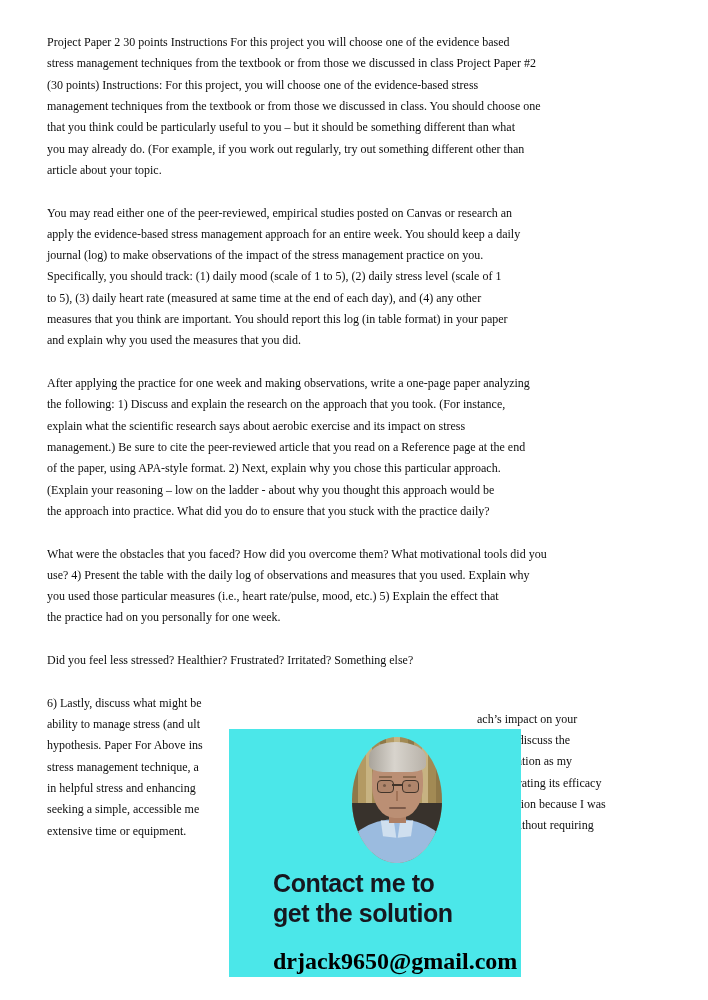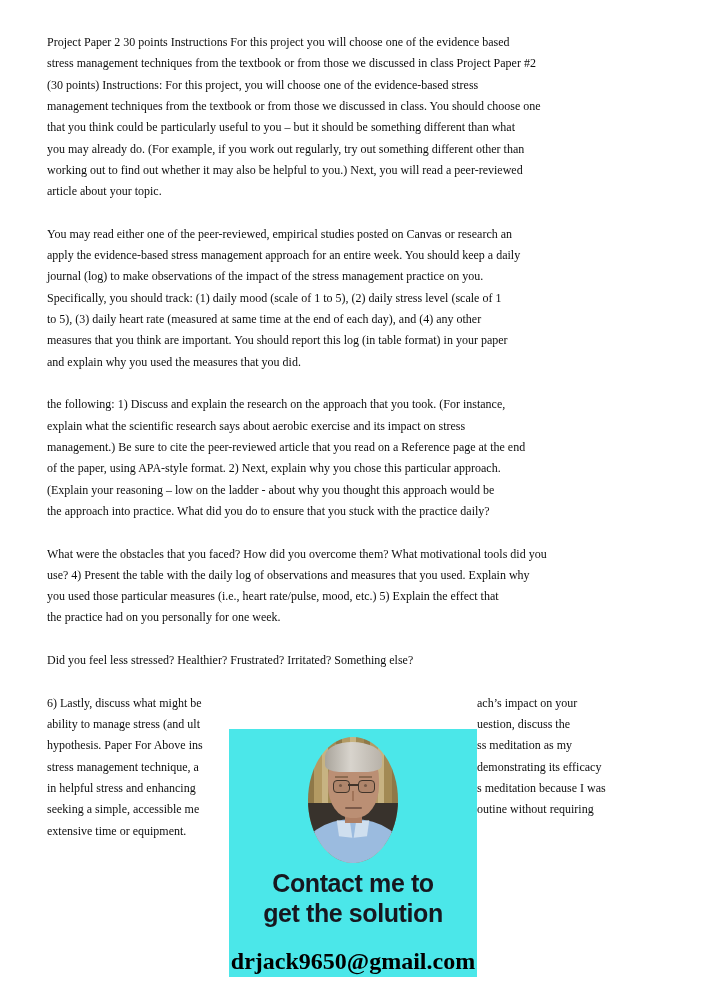--- a/index.html
+++ b/index.html
@@ -22,33 +22,33 @@
   .ln {
     position: relative;
     height: 21.32px;
     line-height: 21.32px;
     font-size: 12px;
     white-space: nowrap;
   }
   .rfrag {
     position: absolute;
     left: 430px;
-    top: 0;
+    top: 16px;
     white-space: nowrap;
   }
   
   .promo {
     position: absolute;
     left: 229px;
     top: 729px;
     width: 248px;
     height: 248px;
     background: #4be7e9;
     z-index: 10;
-    text-align: center;
+    padding-left: 44px;
   }
   .portrait {
     position: relative;
     width: 90px;
     height: 126px;
     margin: 8px auto 0 auto;
     border-radius: 50%;
     overflow: hidden;
     background: repeating-linear-gradient(90deg,
       #8f7848 0px, #8f7848 6px,
@@ -115,35 +115,35 @@
 <div class="page">
   <div class="doc">
 
     <div class="para">
       <div class="ln">Project Paper 2 30 points Instructions For this project you will choose one of the evidence based</div>
       <div class="ln">stress management techniques from the textbook or from those we discussed in class Project Paper #2</div>
       <div class="ln">(30 points) Instructions: For this project, you will choose one of the evidence-based stress</div>
       <div class="ln">management techniques from the textbook or from those we discussed in class. You should choose one</div>
       <div class="ln">that you think could be particularly useful to you – but it should be something different than what</div>
       <div class="ln">you may already do. (For example, if you work out regularly, try out something different other than</div>
-      <div class="ln">working out to find out whether it may also be helpful to you.) Next, you will read a peer-reviewed</div>
       <div class="ln">article about your topic.</div>
     </div>
 
     <div class="para">
       <div class="ln">You may read either one of the peer-reviewed, empirical studies posted on Canvas or research an</div>
       <div class="ln">apply the evidence-based stress management approach for an entire week. You should keep a daily</div>
       <div class="ln">journal (log) to make observations of the impact of the stress management practice on you.</div>
       <div class="ln">Specifically, you should track: (1) daily mood (scale of 1 to 5), (2) daily stress level (scale of 1</div>
       <div class="ln">to 5), (3) daily heart rate (measured at same time at the end of each day), and (4) any other</div>
       <div class="ln">measures that you think are important. You should report this log (in table format) in your paper</div>
       <div class="ln">and explain why you used the measures that you did.</div>
     </div>
 
     <div class="para">
+      <div class="ln">After applying the practice for one week and making observations, write a one-page paper analyzing</div>
       <div class="ln">the following: 1) Discuss and explain the research on the approach that you took. (For instance,</div>
       <div class="ln">explain what the scientific research says about aerobic exercise and its impact on stress</div>
       <div class="ln">management.) Be sure to cite the peer-reviewed article that you read on a Reference page at the end</div>
       <div class="ln">of the paper, using APA-style format. 2) Next, explain why you chose this particular approach.</div>
       <div class="ln">(Explain your reasoning – low on the ladder - about why you thought this approach would be</div>
       <div class="ln">the approach into practice. What did you do to ensure that you stuck with the practice daily?</div>
     </div>
 
     <div class="para">
       <div class="ln">What were the obstacles that you faced? How did you overcome them? What motivational tools did you</div>

